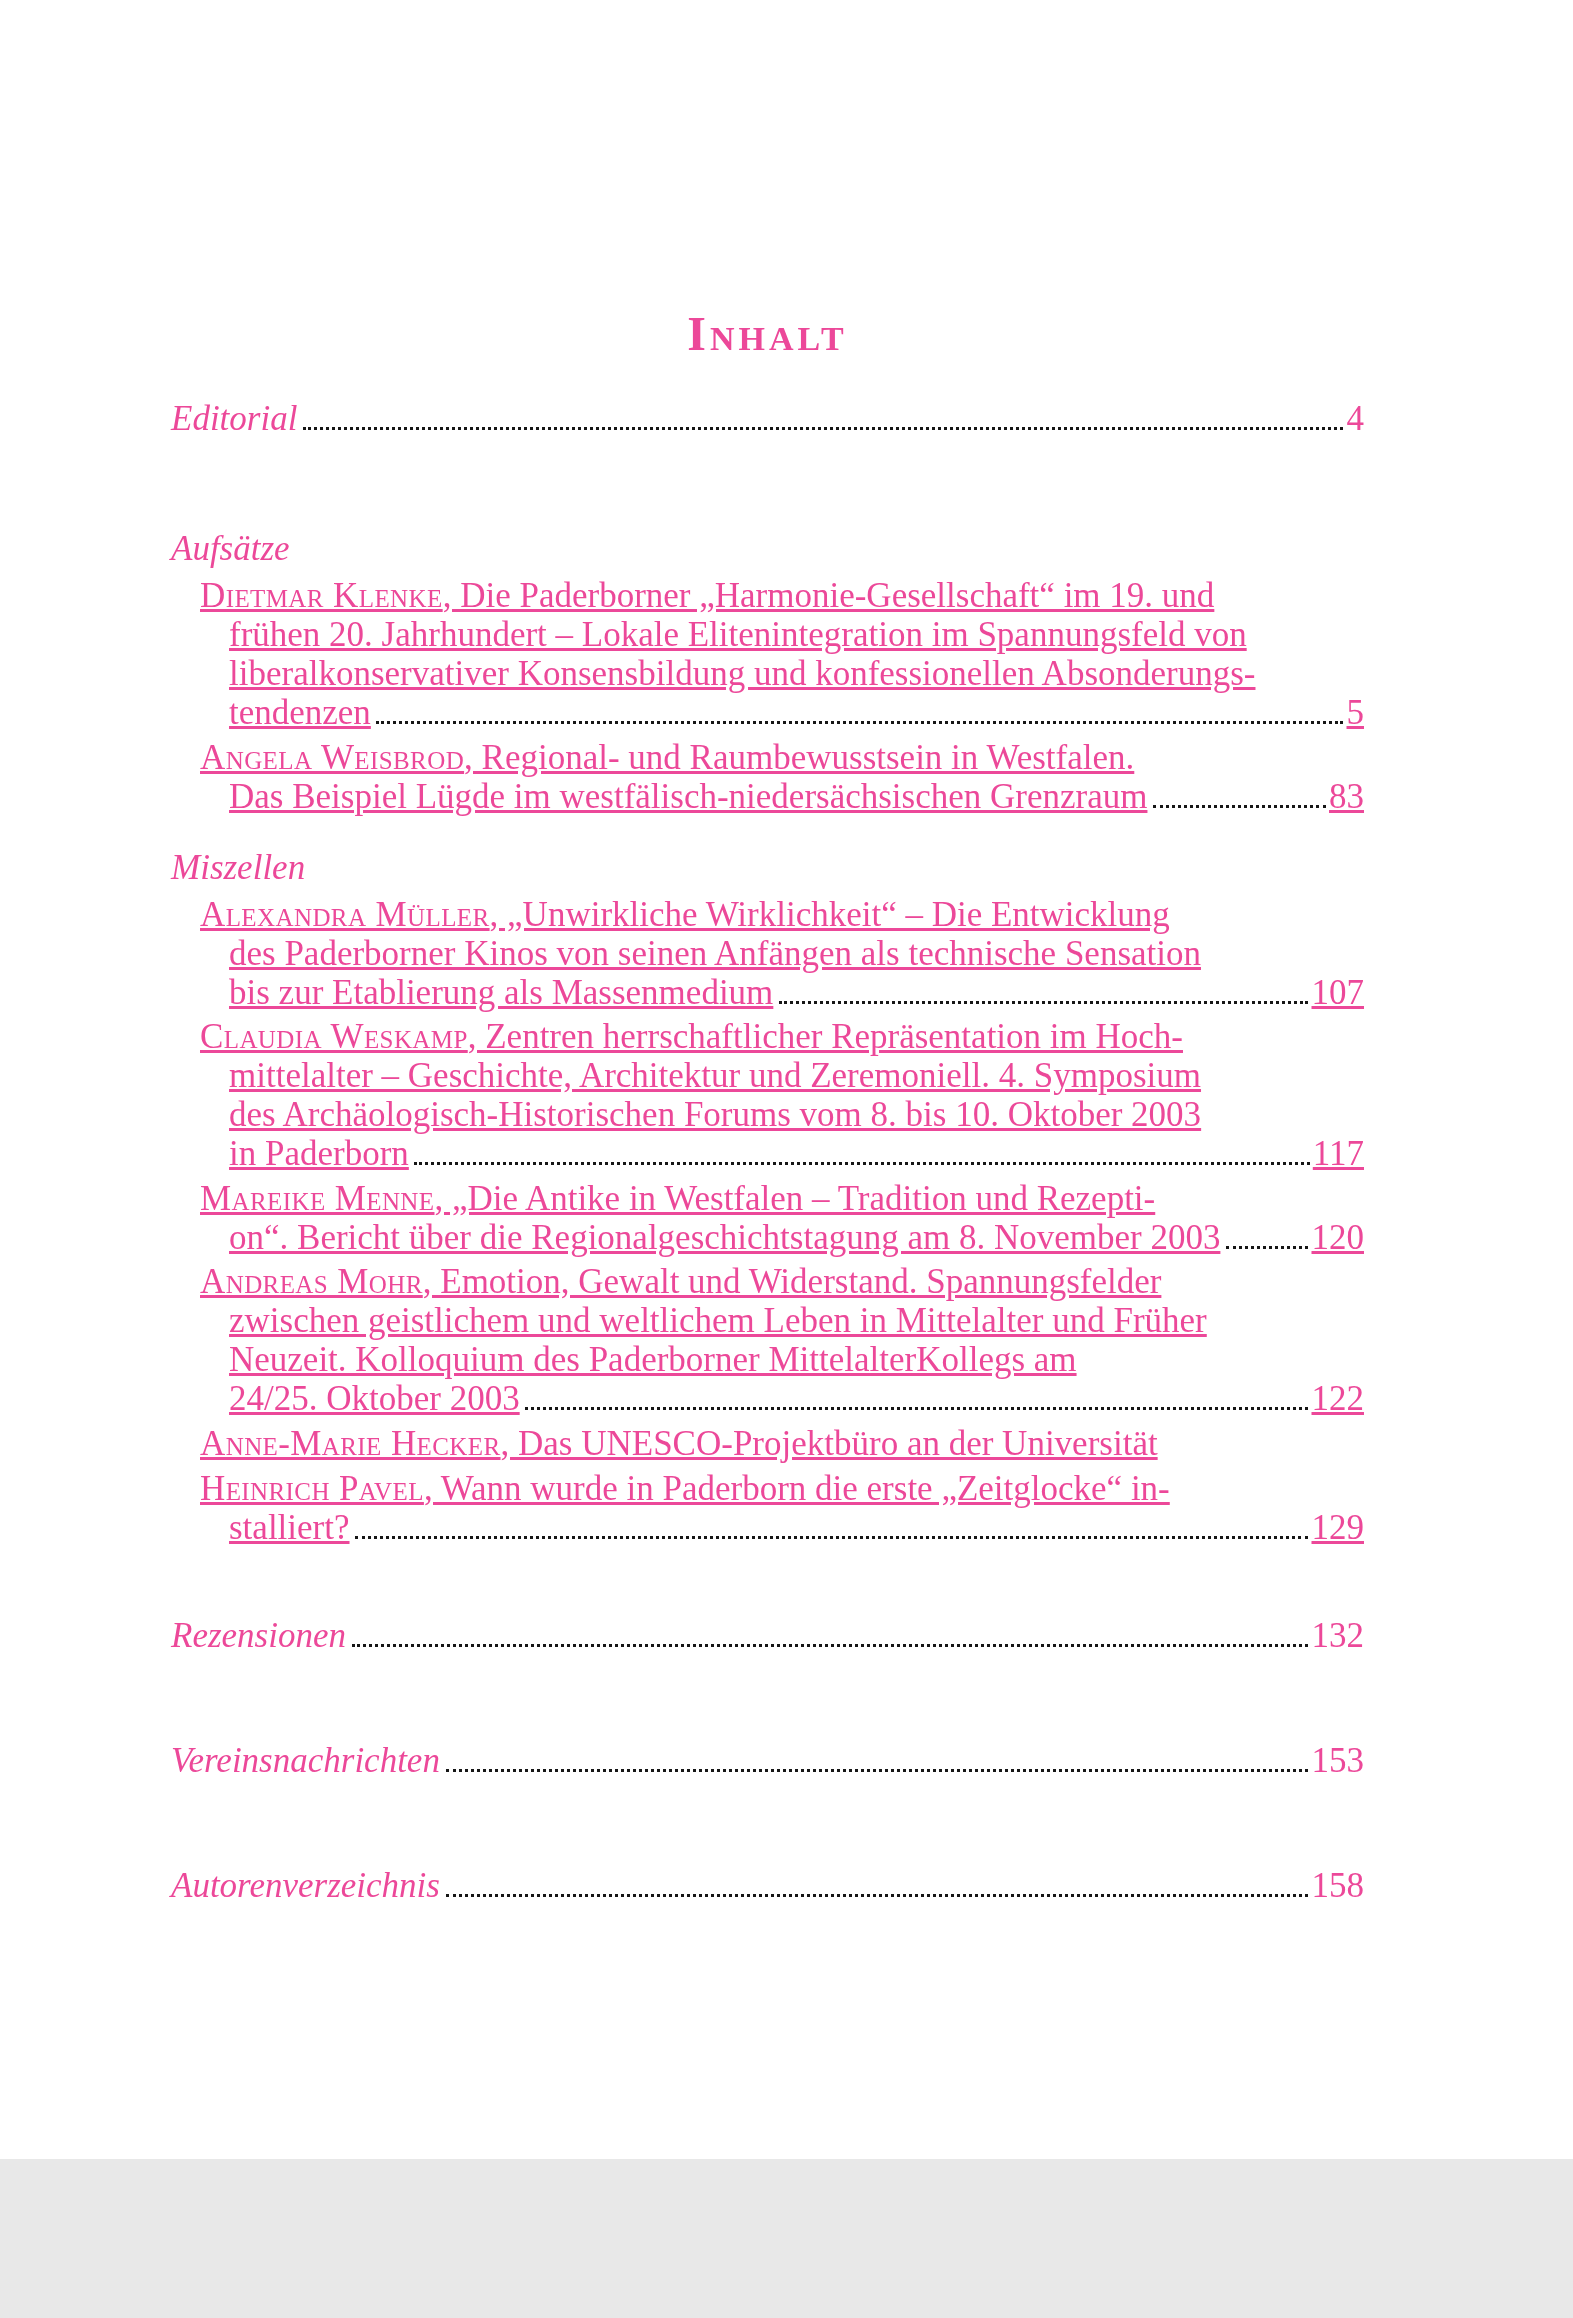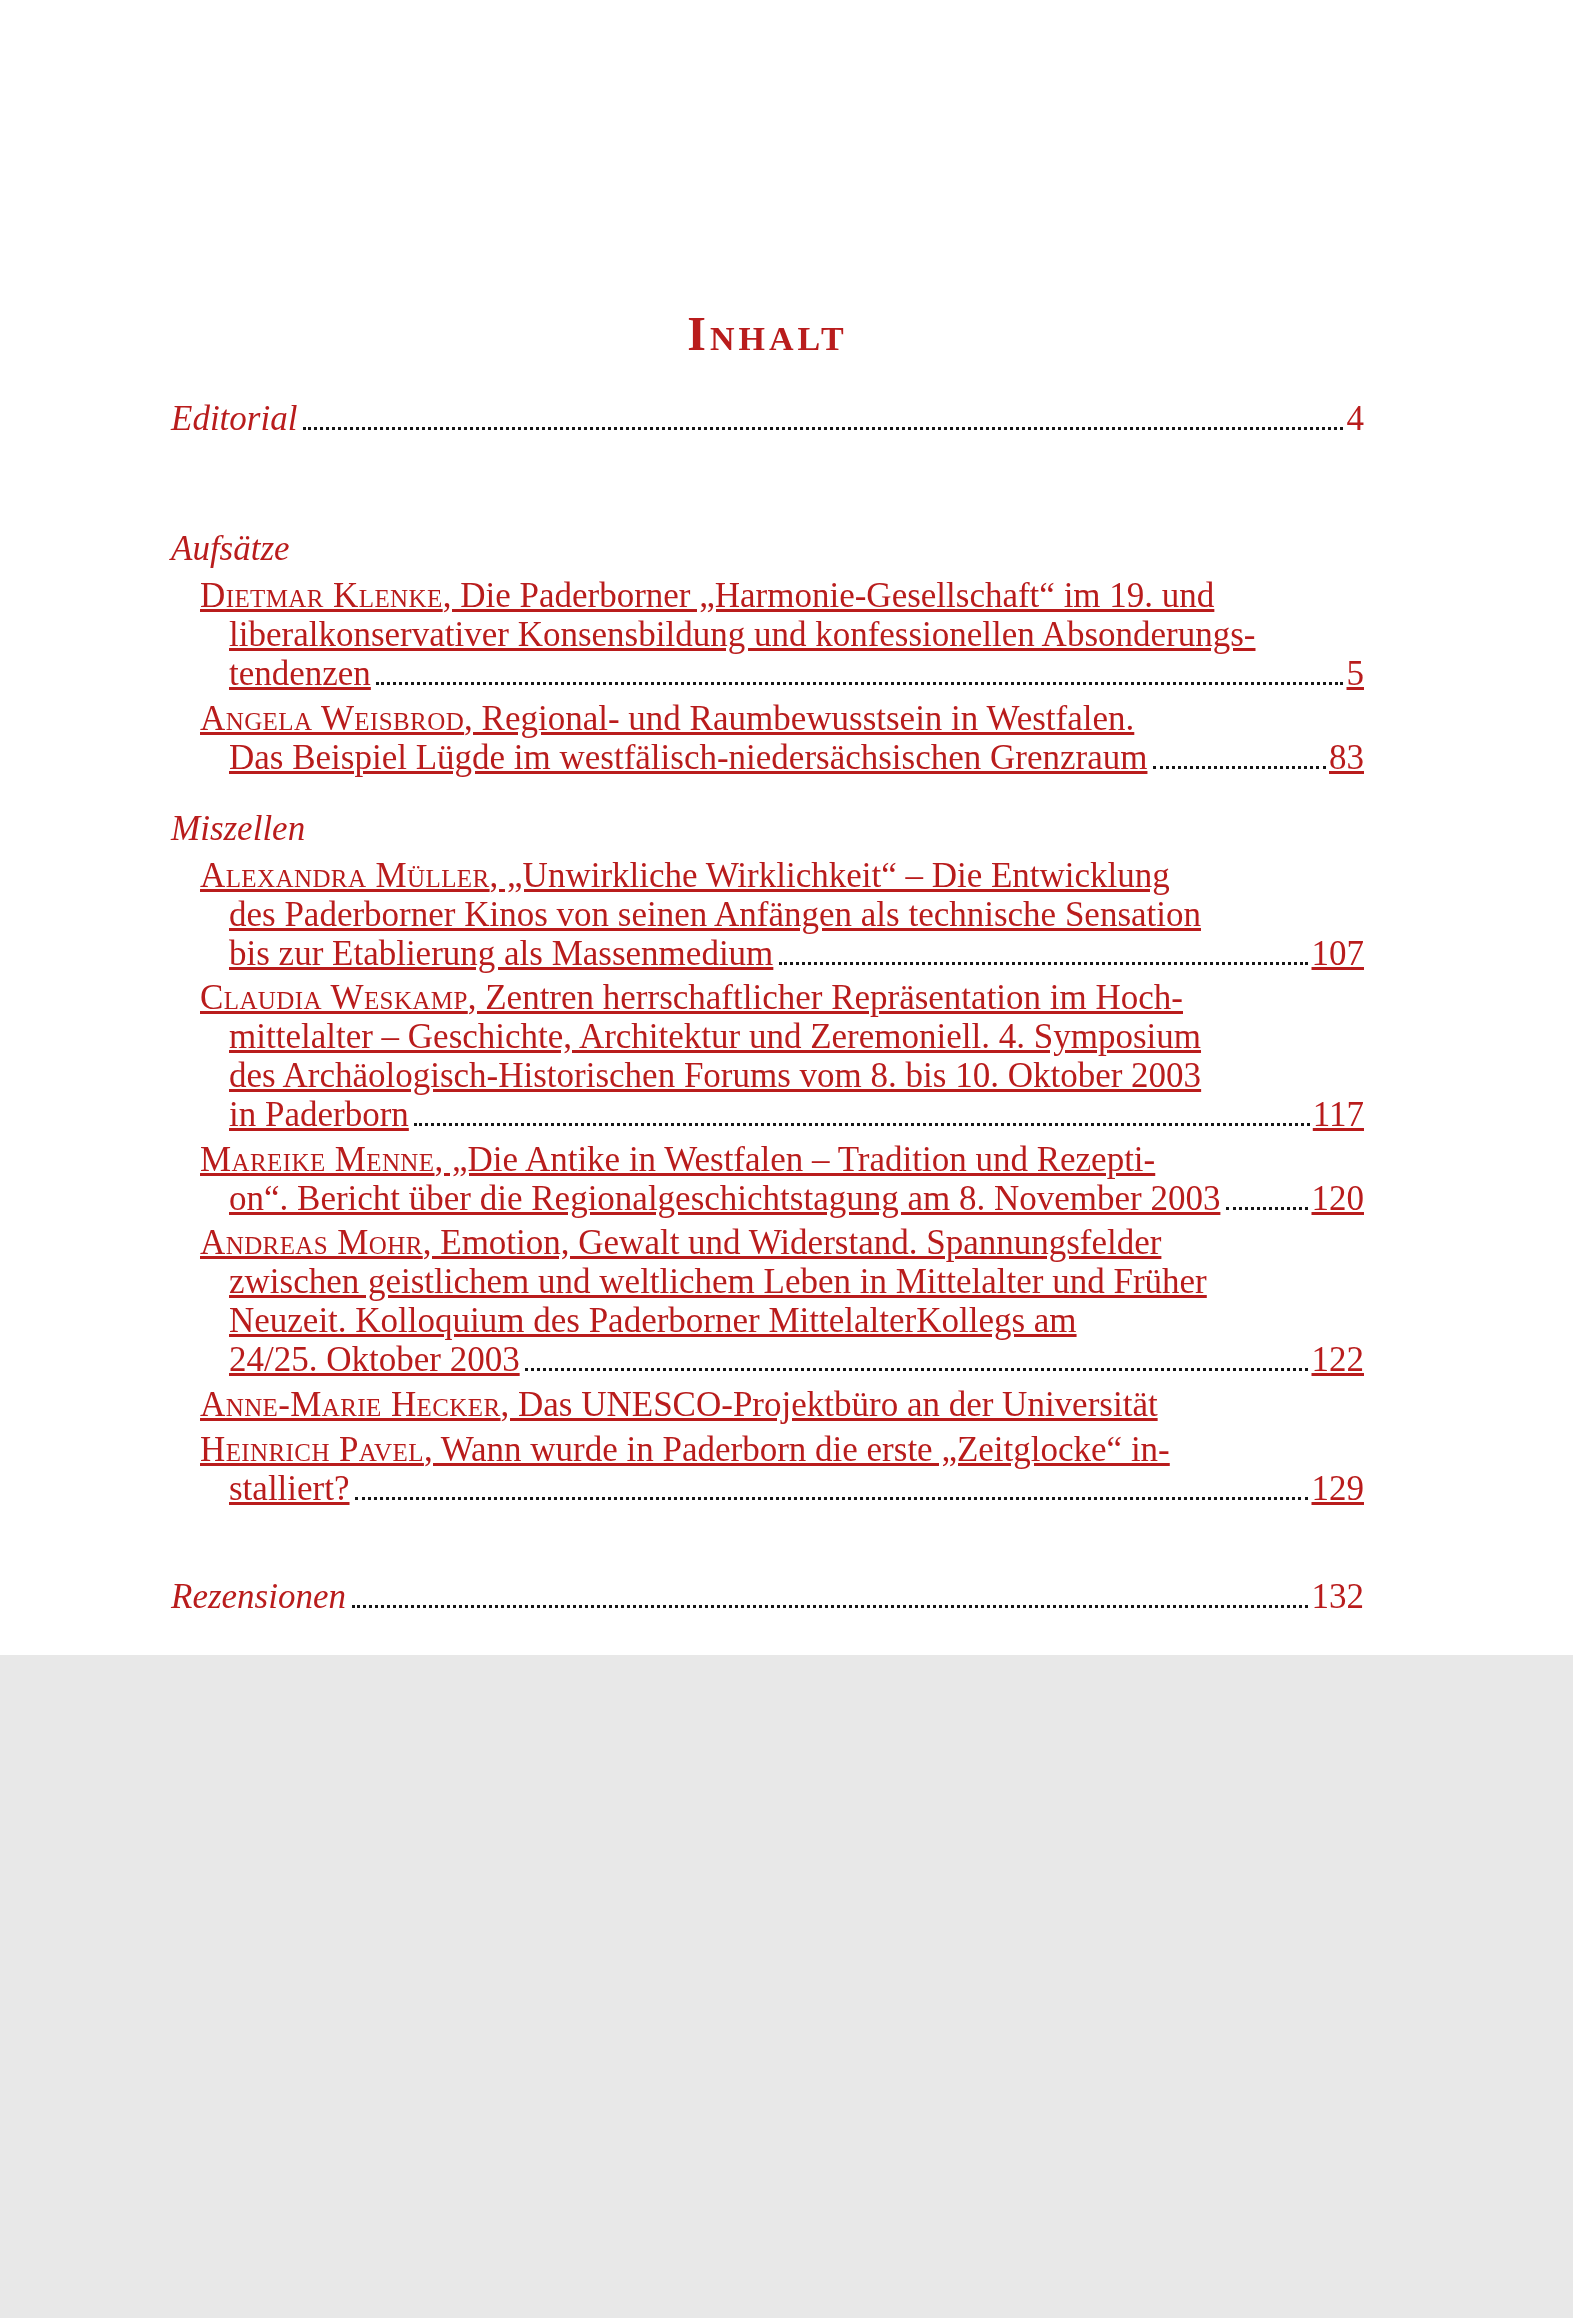--- a/index.html
+++ b/index.html
@@ -1,26 +1,26 @@
 <!DOCTYPE html>
 <html style="font-size:13px"><head>
 <meta charset="utf-8">
 <style>
   * { margin: 0; padding: 0; box-sizing: border-box; }
   html, body { background: #e8e8e8; }
   .page {
     position: relative;
     width: 1574px;
-    height: 1655px;
+    height: 2159px;
     background: #ffffff;
     overflow: hidden;
     font-family: "Liberation Serif", "DejaVu Serif", serif;
     font-size: 35px;
     line-height: 39px;
-    color: #b91c1c;
+    color: #ec4899;
   }
   .content {
     position: absolute;
     left: 171px;
     right: 210px;
     top: 308px;
   }
   .doc-title {
     text-align: center;
     font-weight: 700;
@@ -78,20 +78,21 @@
       <span class="ital">Editorial</span>
       <span class="leader"></span>
       <span class="pagenum">4</span>
     </div>
 
     <div class="section">
       <div class="section-heading">Aufsätze</div>
 
       <div class="entry">
         <div class="line"><span class="sc">Dietmar Klenke</span><span>, Die Paderborner „Harmonie-Gesellschaft“ im 19. und</span></div>
+        <div class="line cont">frühen 20. Jahrhundert – Lokale Elitenintegration im Spannungsfeld von</div>
         <div class="line cont">liberalkonservativer Konsensbildung und konfessionellen Absonderungs-</div>
         <div class="line cont dotrow">
           <span>tendenzen</span>
           <span class="leader"></span>
           <span class="pagenum">5</span>
         </div>
       </div>
 
       <div class="entry">
         <div class="line"><span class="sc">Angela Weisbrod</span><span>, Regional- und Raumbewusstsein in Westfalen.</span></div>

